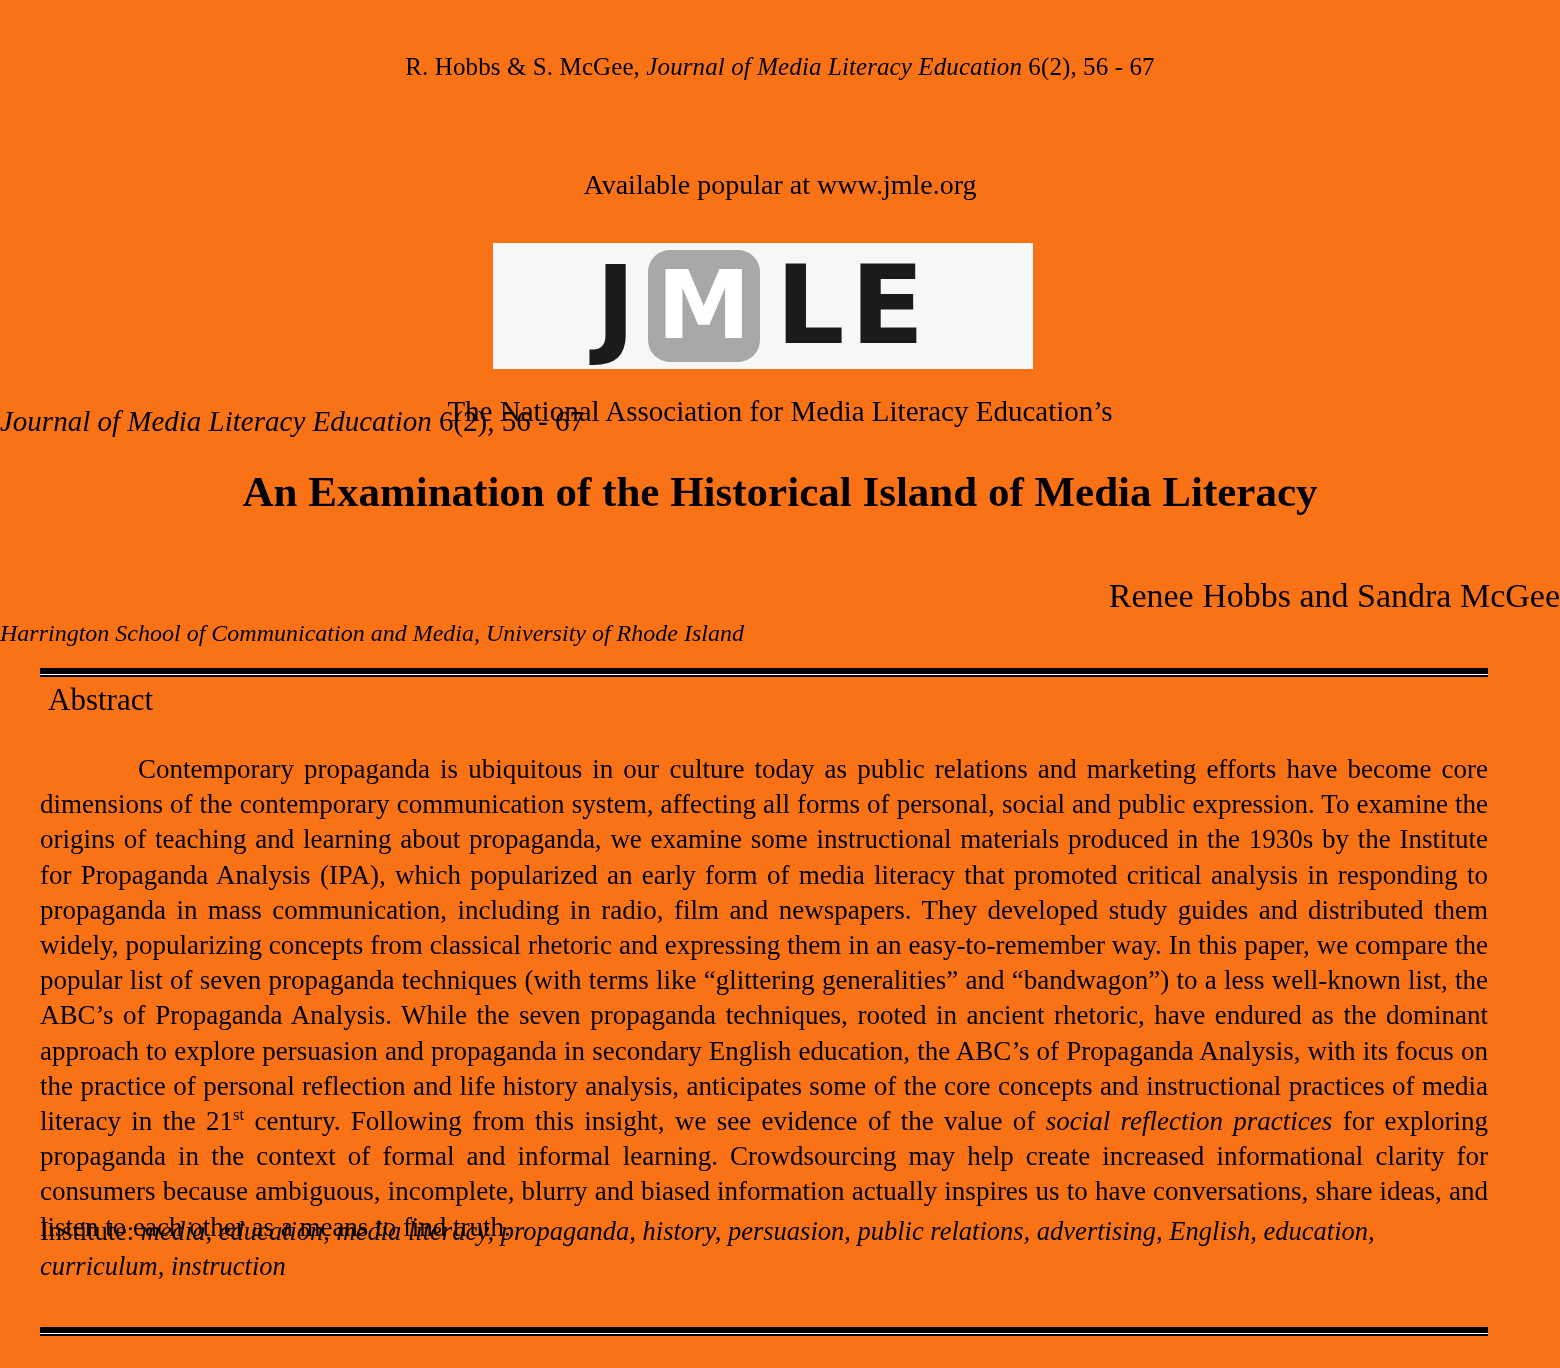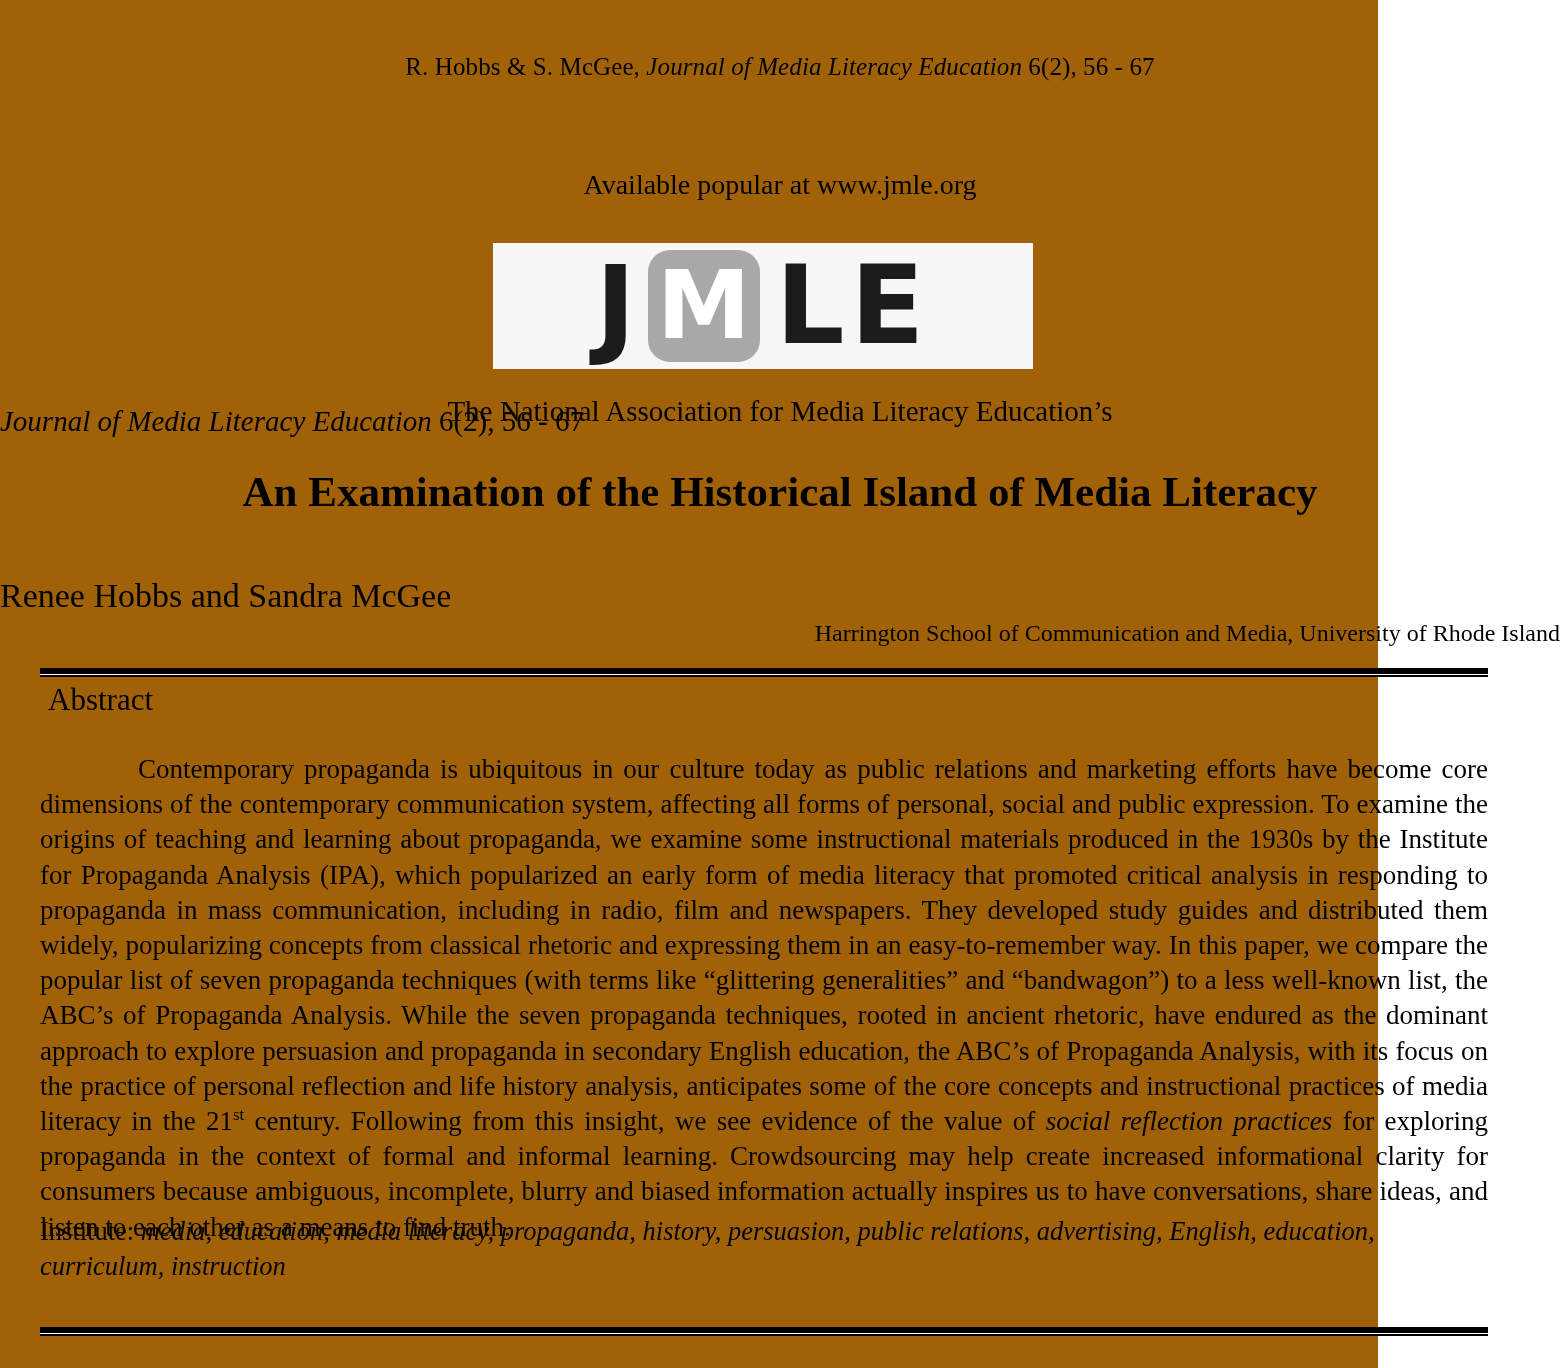--- a/index.html
+++ b/index.html
@@ -10,24 +10,24 @@
   }
   body {
     width: 1560px;
     height: 1368px;
     overflow: hidden;
     font-family: "Liberation Serif", "DejaVu Serif", serif;
     color: #000000;
     position: relative;
   }
   .page {
-    width: 1378px;
+    width: 1560px;
     height: 1368px;
     position: relative;
-    background: #a16207;
+    background: #f97316;
   }
 
   
   .running-head {
     position: absolute;
     top: 52px;
     left: 0;
     width: 1560px;
     text-align: center;
     font-size: 25px;
@@ -124,30 +124,31 @@
     font-size: 40px;
     line-height: 48px;
   }
   .article-title .t2 { font-size: 43px; }
 
   .authors {
     position: absolute;
     top: 576px;
     left: 0;
     width: 1560px;
-    text-align: left;
+    text-align: right;
     font-size: 34px;
     line-height: 40px;
   }
   .affiliation {
     position: absolute;
     top: 618px;
     left: 0;
     width: 1560px;
-    text-align: right;
+    text-align: left;
+    font-style: italic;
     font-size: 24px;
     line-height: 30px;
   }
 
   
   .double-rule {
     position: absolute;
     left: 40px;
     width: 1448px;
     height: 9px;

